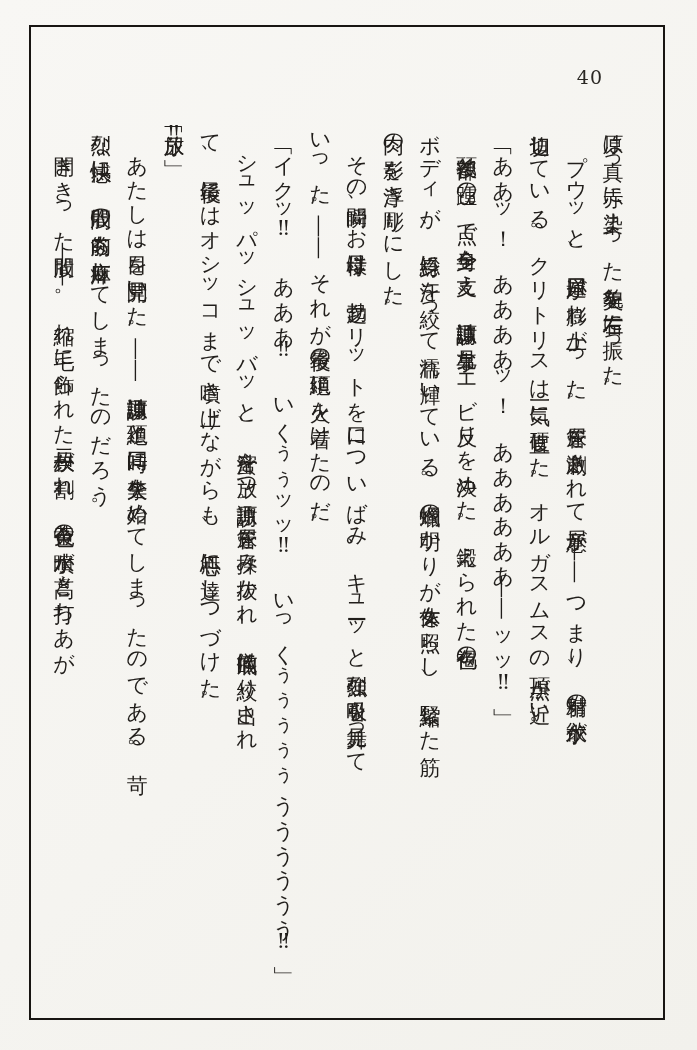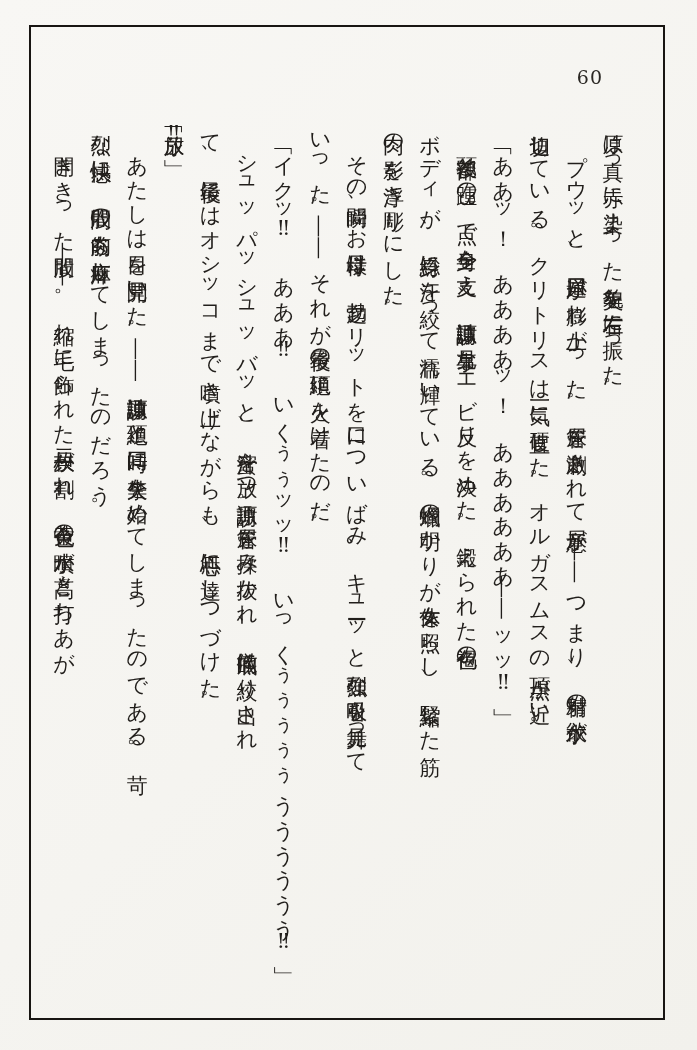--- a/index.html
+++ b/index.html
@@ -53,21 +53,21 @@
     padding: 0;
     line-height: 36.6px;
     white-space: pre;
   }
 </style>
 </head>
 <body>
 
 <div class="page">
   <div class="frame"></div>
-  <div class="page-number">60</div>
+  <div class="page-number">40</div>
   <div class="text-block">
     <p class="tline">原は真っ赤に染まった美貌を左右に振った。</p>
     <p class="tline">　プウッと、尿道口が膨れ上がった。尿管を刺激されて尿意が――つまり、射精の欲求が</p>
     <p class="tline">切迫している。クリトリスは一気に硬直した。オルガスムスの頂点が近い。</p>
     <p class="tline">　「ああッ！　ああああッ！　ああああああ――ッッ‼」</p>
     <p class="tline">　後頭部と踵の3点で全身を支え、諏訪原は見事なエビ反りを決めた。鍛えられた褐色の</p>
     <p class="tline">ボディが、総身に汗を絞って濡れ輝いている。蠟燭の明かりが女体を照らし、緊縮した筋</p>
     <p class="tline">肉の影を浮き彫りにした。</p>
     <p class="tline">　その瞬間、お母様は、勃起クリットを口についばみ、キューッと強烈な吸引を見舞って</p>
     <p class="tline">いった。――それが最後の絶頂に火を着けたのだ。</p>

